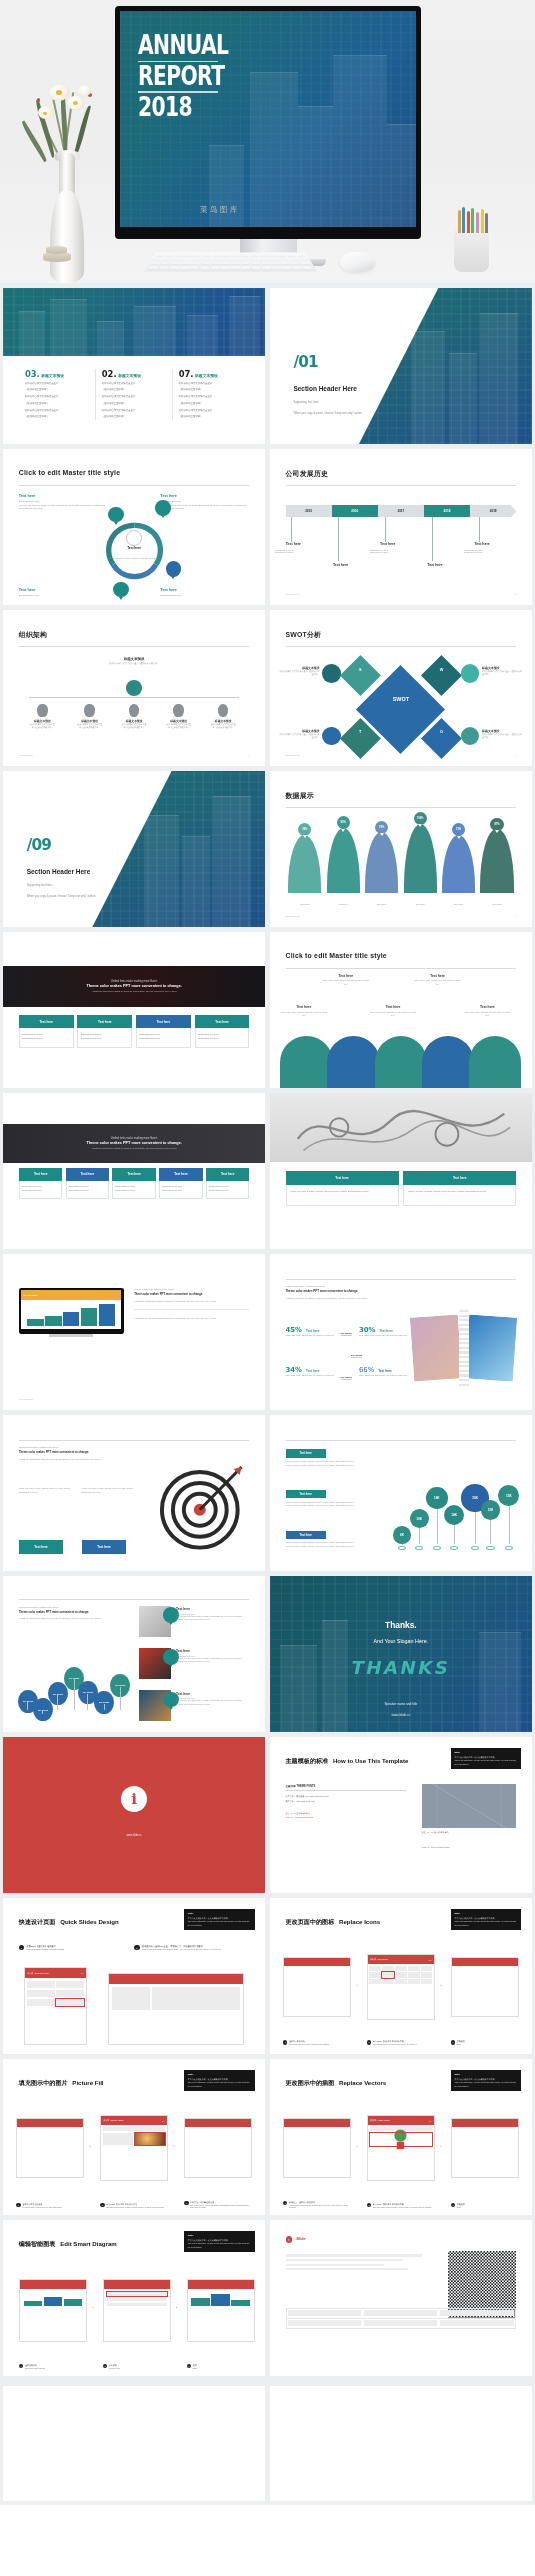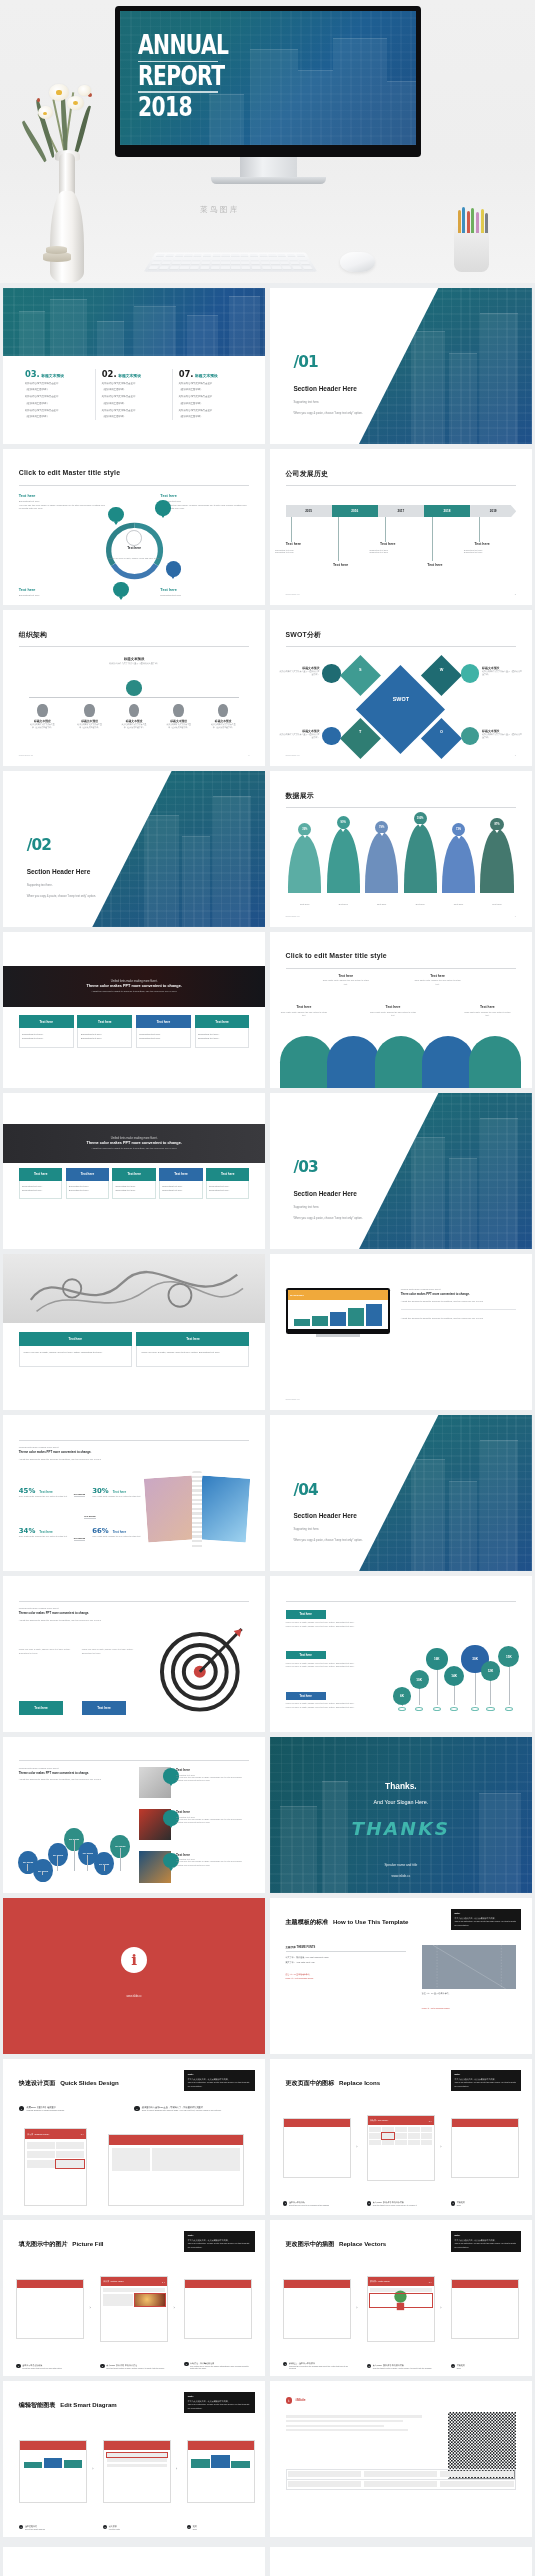--- a/index.html
+++ b/index.html
@@ -47,21 +47,21 @@
   .fcore { position:absolute; border-radius:50%; background:#e8b73c; }
   .fc1 { left:35px; bottom:188px; width:5.4px; height:4.6px; }
   .fc2 { left:52px; bottom:178px; width:4.6px; height:3.8px; }
   .fc3 { left:22px; bottom:168px; width:3.8px; height:3.1px; }
   .stem { position:absolute; width:1.5px; background:#8d9a73; }
   .bud { position:absolute; width:3.8px; height:3.8px; border-radius:50%; background:#b9543f; }
 
   
   .monitor { position:absolute; left:115px; top:6.1px; width:306px; }
   .screen-bezel {
-    width:306px; height:151px; background:#0d0d0f; border-radius:3.8px;
+    width:306px; height:233px; background:#0d0d0f; border-radius:3.8px;
     padding:5.4px 4.6px 12.2px 4.6px;
   }
   .screen {
     width:100%; height:100%;
     background: linear-gradient(130deg,#1c6a74 0%, #1b6b79 25%, #1e5f92 62%, #1d4f85 100%);
     position:relative; overflow:hidden;
   }
   .screen::after{
     content:""; position:absolute; inset:0;
     background:
@@ -519,21 +519,21 @@
       <div class="s-foot">www.islide.cc</div>
       <div class="s-pg">7</div>
     </div>
 
     <div class="slide sec">
       <div class="wedge">
         <div class="bldg" style="left:30%;width:20%;height:72%;"></div>
         <div class="bldg" style="left:52%;width:16%;height:58%;"></div>
         <div class="bldg" style="left:70%;width:22%;height:84%;"></div>
       </div>
-      <div class="sec-num">/02</div>
+      <div class="sec-num">/09</div>
       <div class="sec-h">Section Header Here</div>
       <div class="sec-t1">Supporting text here.</div>
       <div class="sec-t2">When you copy &amp; paste, choose "keep text only" option.</div>
     </div>
 
     <div class="slide">
       <div class="s-title">数据展示</div>
       <div class="s-rule"></div>
       <div id="bell-chart" style="position:absolute;left:6%;right:6%;top:30%;bottom:22%;display:flex;align-items:flex-end;justify-content:space-between;">
           <div style="flex: 1 1 0%; position: relative; display: flex; flex-direction: column; align-items: center; justify-content: flex-end; height: 100%;">
@@ -679,31 +679,20 @@
         <div>
           <div class="chip bx-teal" style="height:13px;">Text here</div>
           <div style="border:0.4px solid #d6e4e2;border-top:none;padding:3.1px 2.3px;font-size:2.2px;color:#7d8085;line-height:2;min-height:18.4px;">
             <div>Supporting text here.</div>
             <div>Supporting text here.</div>
           </div>
         </div>
       </div>
     </div>
 
-    <div class="slide sec">
-      <div class="wedge">
-        <div class="bldg" style="left:30%;width:20%;height:72%;"></div>
-        <div class="bldg" style="left:52%;width:16%;height:58%;"></div>
-        <div class="bldg" style="left:70%;width:22%;height:84%;"></div>
-      </div>
-      <div class="sec-num">/03</div>
-      <div class="sec-h">Section Header Here</div>
-      <div class="sec-t1">Supporting text here.</div>
-      <div class="sec-t2">When you copy &amp; paste, choose "keep text only" option.</div>
-    </div>
 
     <div class="slide">
       <div style="position:absolute;left:0;right:0;top:0;height:44%;background:linear-gradient(180deg,#e9e9e9,#d4d4d4);overflow:hidden;">
         <svg viewBox="0 0 200 60" style="width:100%;height:100%;opacity:.55;">
           <path d="M10 40 C30 10, 60 55, 90 25 S150 50, 190 18" fill="none" stroke="#444" stroke-width="2"></path>
           <path d="M15 50 C45 25, 75 58, 110 32 S165 55, 195 30" fill="none" stroke="#666" stroke-width="1.4"></path>
           <circle cx="46" cy="30" r="8" fill="none" stroke="#3a3a3a" stroke-width="1.6"></circle>
           <circle cx="140" cy="36" r="10" fill="none" stroke="#3a3a3a" stroke-width="1.6"></circle>
         </svg>
       </div>
@@ -761,45 +750,34 @@
         <span style="font-size:6.9px;font-weight:bold;color:#1d8a86;font-family:'DejaVu Sans',sans-serif;">30%</span>
         <span style="font-size:3.1px;font-weight:bold;color:#2f9a90;margin-left:3.1px;">Text here</span>
         <div style="font-size:2px;color:#8d9095;line-height:1.7;">Copy paste fonts. Choose the only option to retain text</div>
       </div>
       <div style="position:absolute;left:6%;top:72%;width:24%;">
         <span style="font-size:6.9px;font-weight:bold;color:#1d8a86;font-family:'DejaVu Sans',sans-serif;">34%</span>
         <span style="font-size:3.1px;font-weight:bold;color:#2f9a90;margin-left:3.1px;">Text here</span>
         <div style="font-size:2px;color:#8d9095;line-height:1.7;">Copy paste fonts. Choose the only option to retain text</div>
       </div>
       <div style="position:absolute;left:34%;top:72%;width:24%;">
-        <span style="font-size:6.9px;font-weight:bold;color:#2a6aa6;font-family:'DejaVu Sans',sans-serif;">66%</span>
+        <span style="font-size:6.9px;font-weight:normal;color:#2a6aa6;font-family:'DejaVu Sans',sans-serif;">66%</span>
         <span style="font-size:3.1px;font-weight:bold;color:#2a6aa6;margin-left:3.1px;">Text here</span>
         <div style="font-size:2px;color:#8d9095;line-height:1.7;">Copy paste fonts. Choose the only option to retain text</div>
       </div>
       <div style="position:absolute;left:27%;top:50%;font-size:2.3px;font-weight:bold;border-bottom:0.4px solid #c9ccd0;padding-bottom:0.8px;">key words</div>
       <div style="position:absolute;left:31%;top:64%;font-size:2.3px;font-weight:bold;border-bottom:0.4px solid #c9ccd0;padding-bottom:0.8px;">key words</div>
       <div style="position:absolute;left:27%;top:78%;font-size:2.3px;font-weight:bold;border-bottom:0.4px solid #c9ccd0;padding-bottom:0.8px;">key words</div>
       <div style="position:absolute;right:6%;top:36%;width:40%;height:50%;">
         <div style="position:absolute;left:0;top:6%;width:48%;height:84%;background:linear-gradient(135deg,#caa7c4,#e0b9a0);border:1.5px solid #fff;border-radius:1.5px;transform:rotate(-4deg);"></div>
         <div style="position:absolute;right:0;top:6%;width:48%;height:84%;background:linear-gradient(135deg,#2f7bbf,#9fd3f0);border:1.5px solid #fff;border-radius:1.5px;transform:rotate(4deg);"></div>
         <div style="position:absolute;left:45%;top:0;width:10%;height:100%;background:repeating-linear-gradient(180deg,#e6e6e6 0 2.3px,#fff 2.3px 4.6px);border-radius:2.3px;"></div>
       </div>
     </div>
 
-    <div class="slide sec">
-      <div class="wedge">
-        <div class="bldg" style="left:30%;width:20%;height:72%;"></div>
-        <div class="bldg" style="left:52%;width:16%;height:58%;"></div>
-        <div class="bldg" style="left:70%;width:22%;height:84%;"></div>
-      </div>
-      <div class="sec-num">/04</div>
-      <div class="sec-h">Section Header Here</div>
-      <div class="sec-t1">Supporting text here.</div>
-      <div class="sec-t2">When you copy &amp; paste, choose "keep text only" option.</div>
-    </div>
 
     <div class="slide">
       <div class="s-rule" style="top:16%"></div>
       <div style="position:absolute;left:6%;top:20%;width:46%;">
         <div style="font-size:2.3px;color:#8d9095;">Unified fonts make reading more fluent.</div>
         <div style="font-size:2.8px;font-weight:bold;color:#1f2225;margin:2.3px 0;">Theme color makes PPT more convenient to change.</div>
         <div style="font-size:2.3px;color:#8d9095;line-height:1.8;">Adjust the spacing to adapt to Chinese typesetting, use the reference line in PPT.</div>
       </div>
       <div style="position:absolute;left:6%;top:46%;width:21%;font-size:2.1px;color:#8d9095;line-height:1.9;">When you copy &amp; paste, choose "keep text only" option. Supporting text here.</div>
       <div style="position:absolute;left:30%;top:46%;width:21%;font-size:2.1px;color:#8d9095;line-height:1.9;">When you copy &amp; paste, choose "keep text only" option. Supporting text here.</div>

